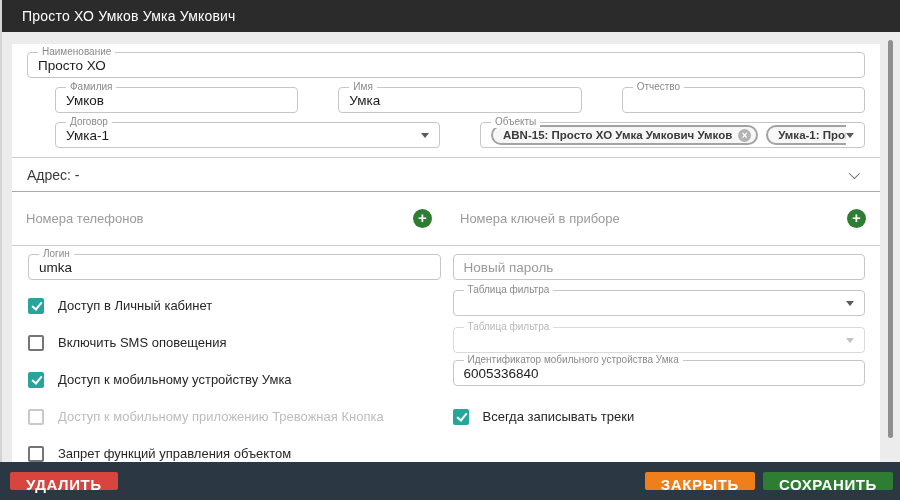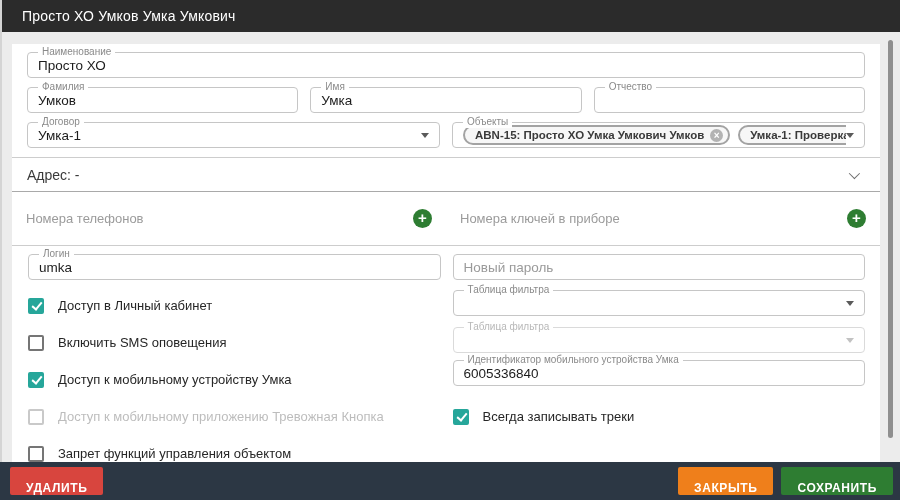--- a/index.html
+++ b/index.html
@@ -15,21 +15,21 @@
   
   .bodyarea { position:relative; flex:1 1 auto; background:#ececec; overflow:hidden; }
   .scroll-thumb { position:absolute; right:7px; top:8px; width:5px; height:398px; background:#8f8f8f; border-radius:3px; z-index:20; }
 
   .card { position:absolute; left:12px; top:12px; width:868px; background:#86efac; }
   .section { background:#fff; border-bottom:1px solid #cdcdcd; padding:0 15px; }
   .section.addr { border-bottom:1px solid #a9a9a9; }
 
   
   .row { display:flex; gap:12px; }
-  .col { flex:1 1 0; min-width:0; }
+  .col { flex:1 1 0; min-width:0;margin-left:28px; }
   .field { position:relative; border:1px solid #c6c6c6; border-radius:4px; height:26px; background:#fff;
            display:flex; align-items:center; padding:0 10px; }
   .flabel { position:absolute; top:-7px; left:10px; font-size:10px; line-height:12px; color:#8a8a8a;
             background:#fff; padding:0 4px; white-space:nowrap; }
   .field input { border:0; outline:0; width:100%; font-family:"Liberation Sans",sans-serif;
                  font-size:13.5px; color:#1c1c1c; background:transparent; }
   .field input::placeholder { color:#9a9a9a; }
   .fvalue { font-size:13.5px; color:#1c1c1c; white-space:nowrap; overflow:hidden; }
   .caret { width:0; height:0; border-left:4px solid transparent; border-right:4px solid transparent;
            border-top:5px solid #5a5a5a; margin-left:auto; flex:0 0 auto; }
@@ -74,21 +74,21 @@
   .sec-d { border-bottom:0; padding-top:8px; padding-bottom:14px; display:flex; gap:12px;padding-left:16px; }
   .sec-d .dcol { flex:1 1 0; min-width:0; }
   .mt10 { margin-top:10px; } .mt11 { margin-top:11px; } .mt7 { margin-top:7px; }
   .cb-first { margin-top:18px; }
   .cb-right { margin-top:23px; }
 
   
   .ftr { height:38px; flex:0 0 38px; background:var(--footer-bg,#2c3744); display:flex; align-items:center;
          padding:0 7px 0 10px; gap:8px; }
   .btn { height:18px; border:0; border-radius:2px; color:#fff; font-family:"Liberation Sans",sans-serif;
-         font-size:12px; font-weight:700; letter-spacing:.6px; padding:14px 16px; cursor:pointer; }
+         font-size:15px; font-weight:700; letter-spacing:.6px; padding:4px 16px; cursor:pointer; }
   .btn-del { background:var(--delete-red,#d8453e); }
   .btn-close { background:var(--close-orange,#ef7f1b); margin-left:auto; }
   .btn-save { background:var(--save-green,#2e7d32); }
 </style>
 </head>
 <body>
 
 <div class="modal">
   <div class="edge-strip"></div>
 

